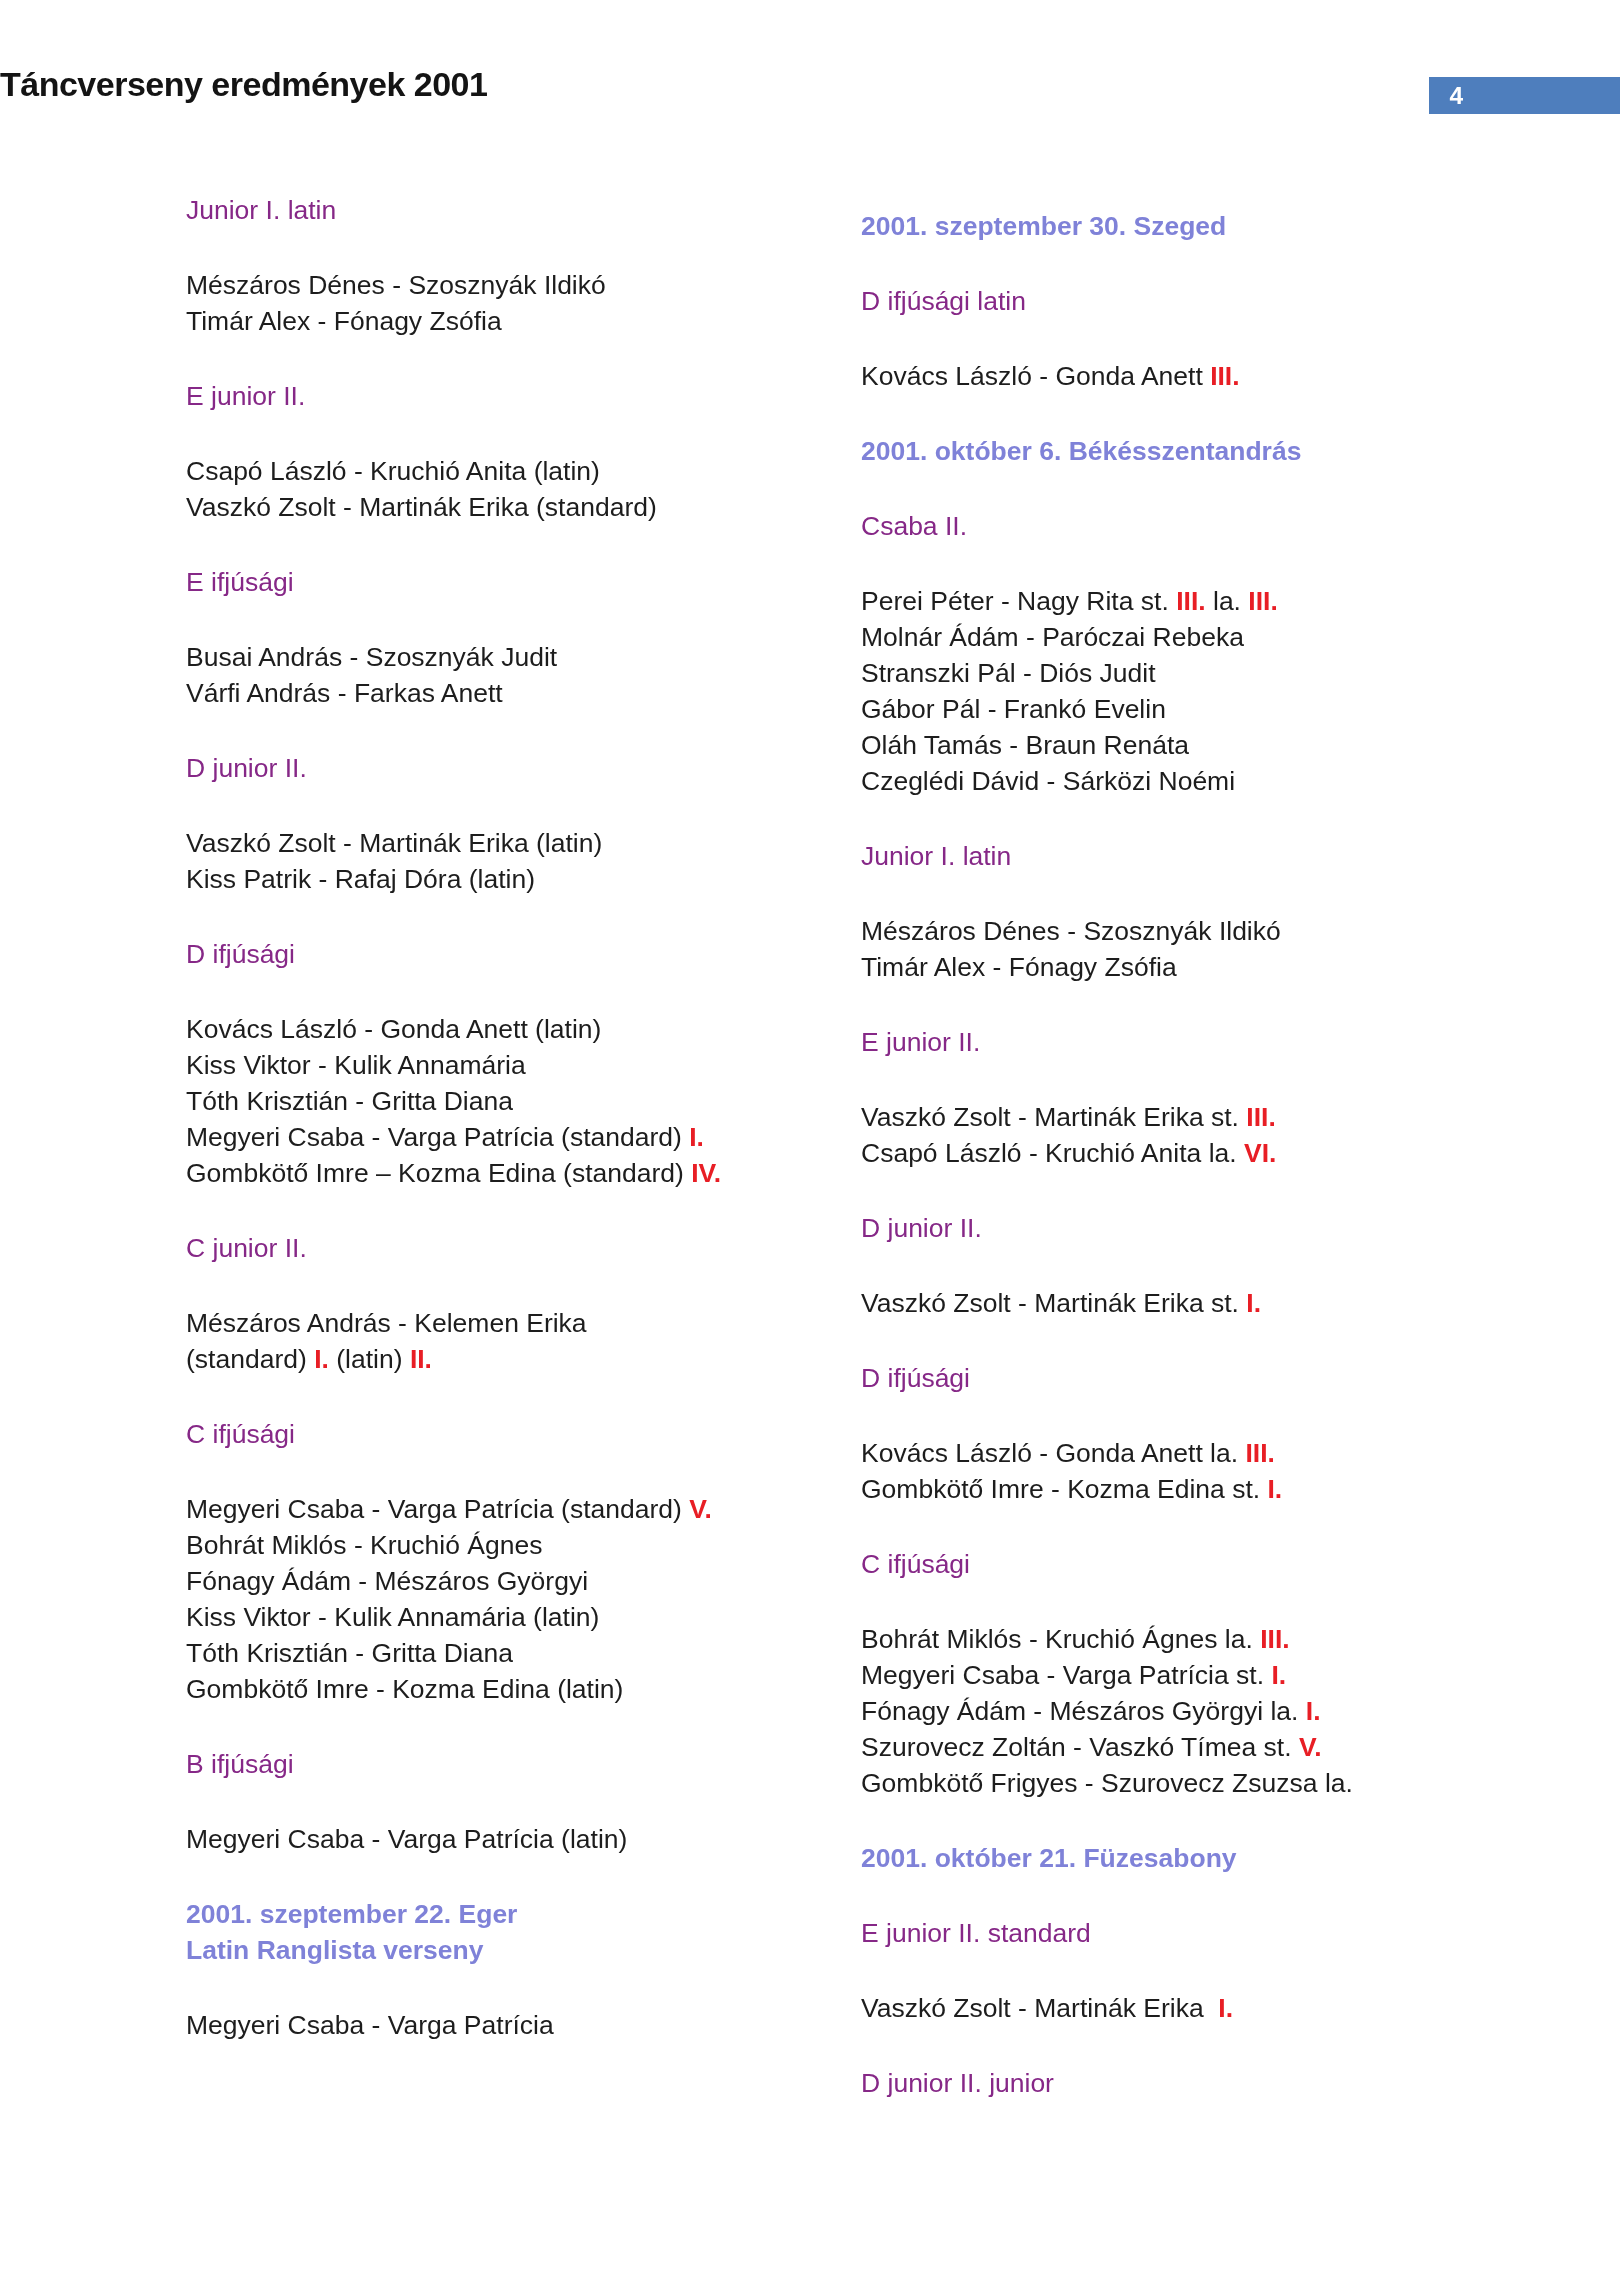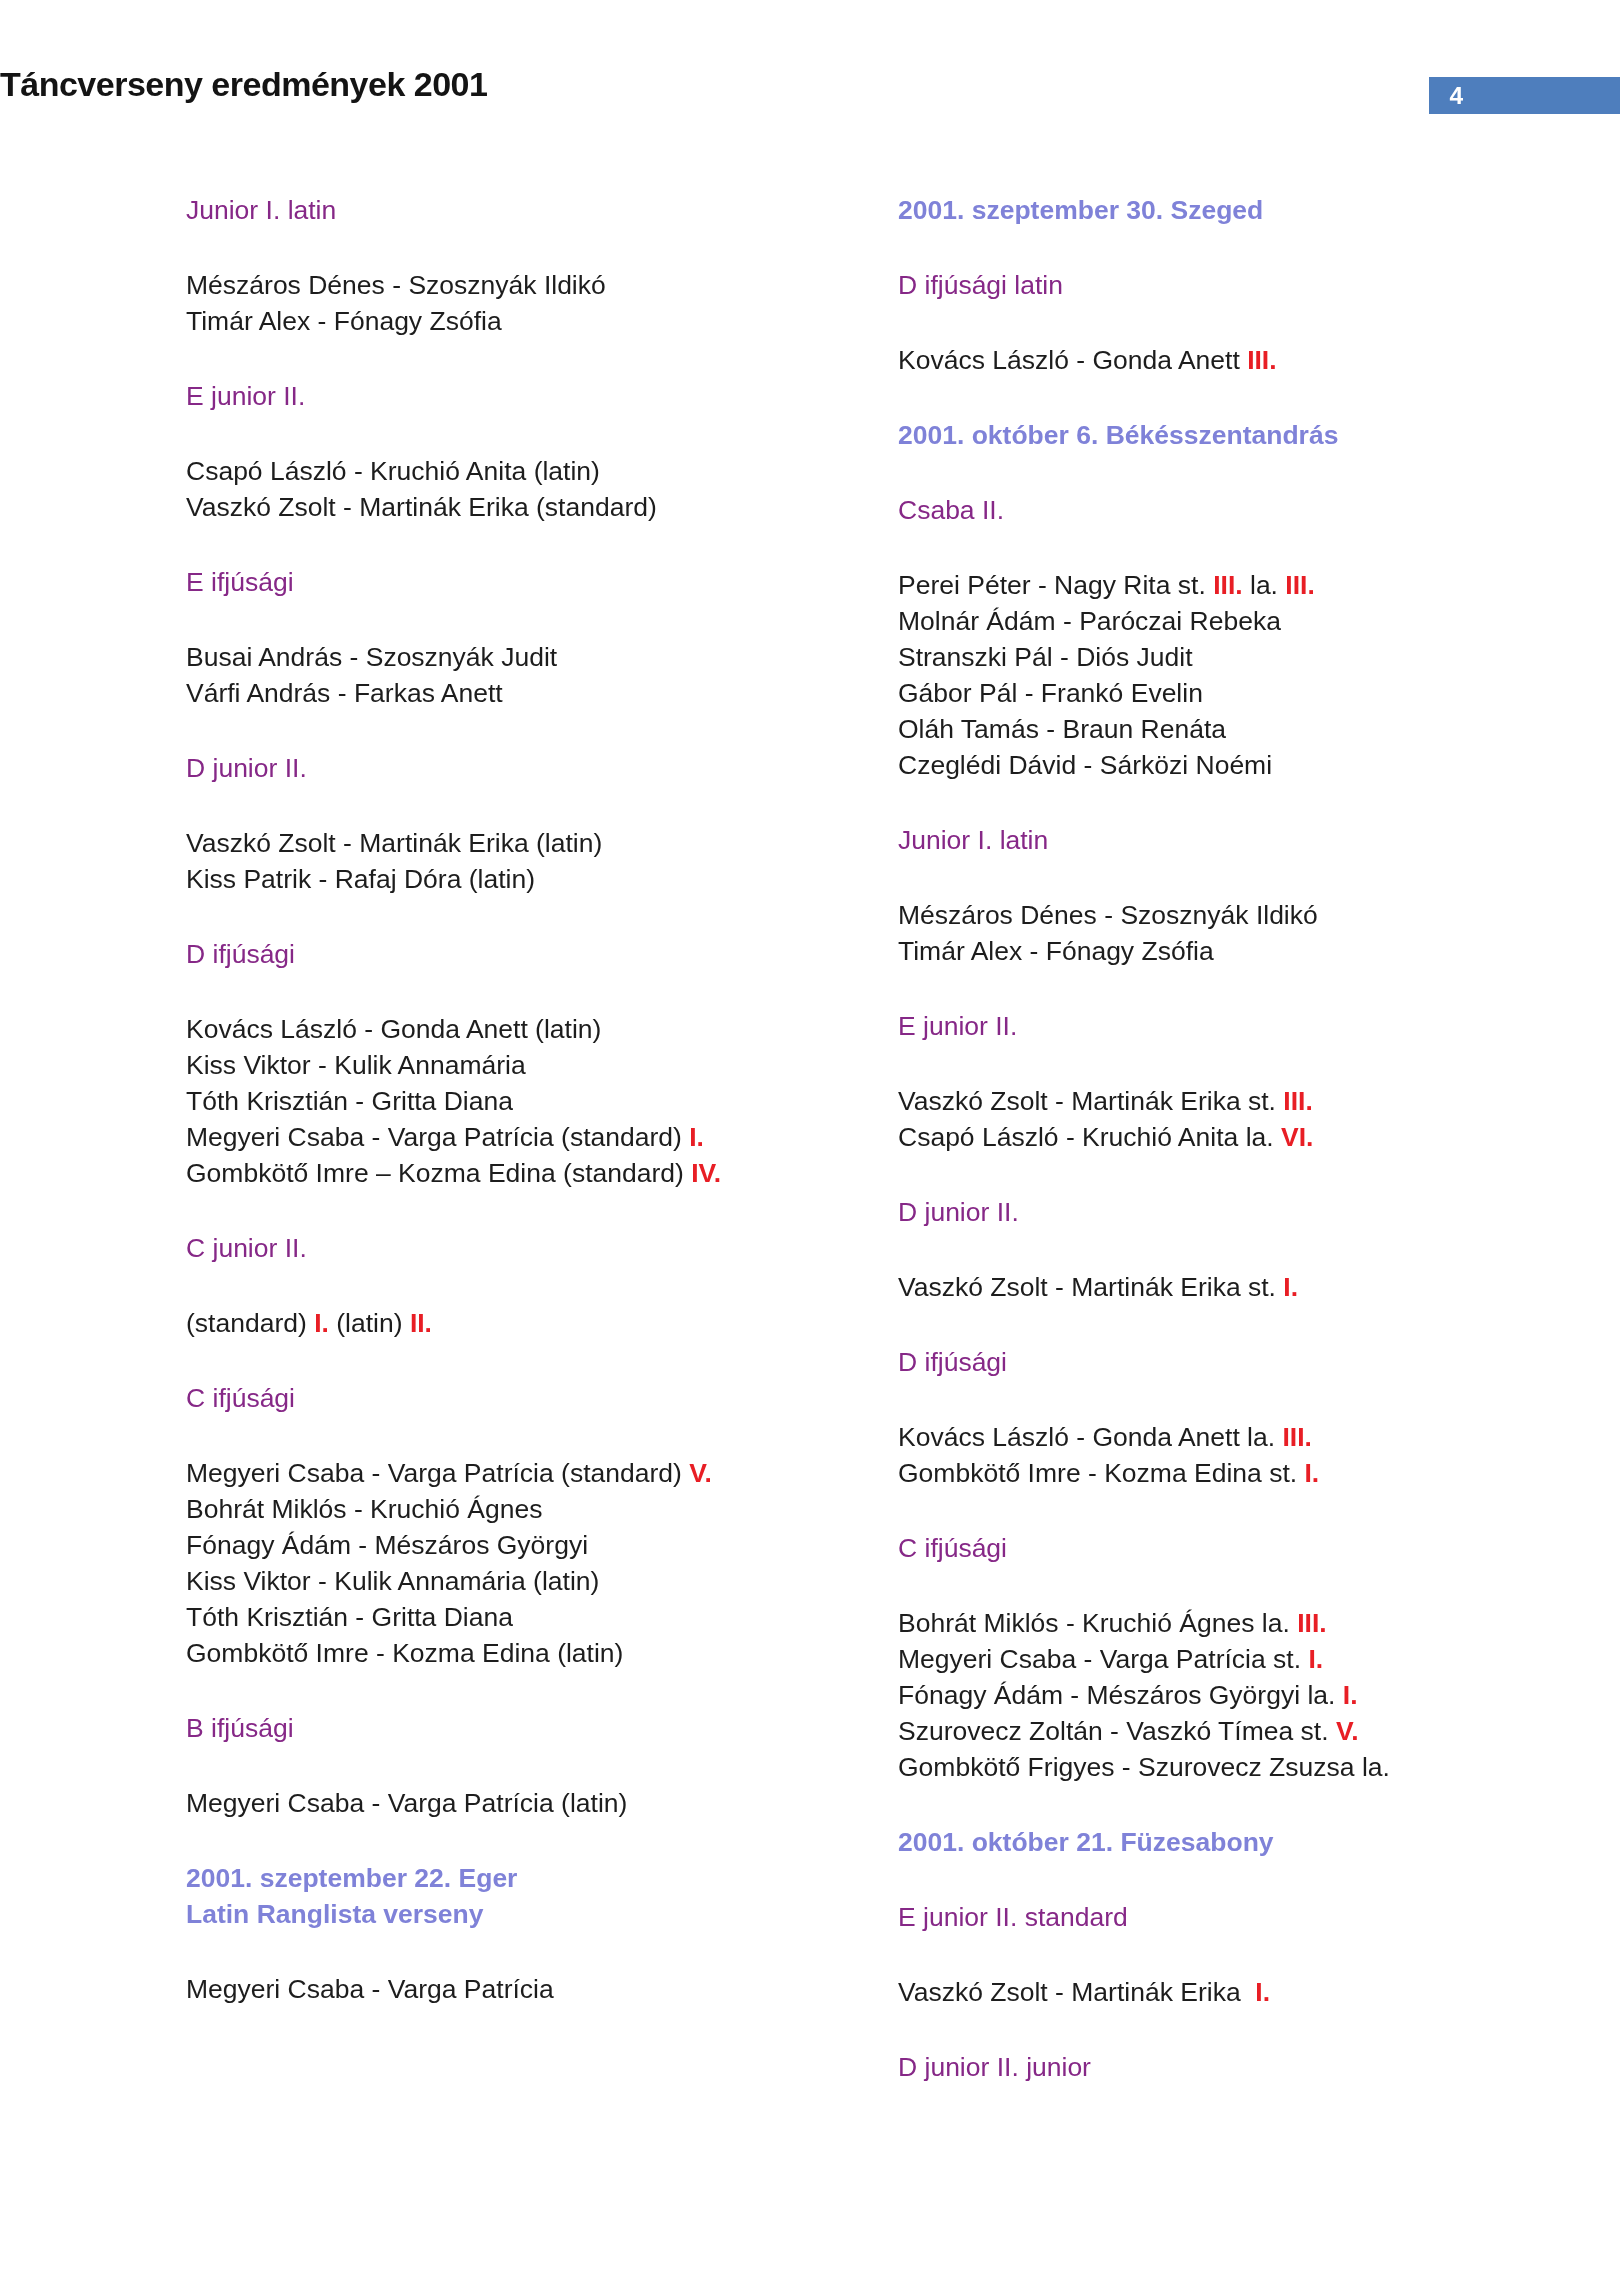--- a/index.html
+++ b/index.html
@@ -24,21 +24,21 @@
   .pagenum{
     display:inline-block;
     color:#ffffff;font-size:24.5px;font-weight:bold;
     padding-left:20.6px;line-height:37px;
   }
   .col{
     position:absolute;top:192px;
     font-size:26.5px;line-height:36px;
   }
   .col.left{left:186px;width:657px;}
-  .col.right{left:898px;width:706px;}
+  .col.right{left:861px;width:706px;margin-top:16px;}
   .block{margin:0 0 39px 0;}
   .block.gap2{margin-top:39px;}
   .heading{color:var(--heading-purple,#862887);}
   .date{color:var(--date-blue,#7f82d8);font-weight:bold;}
   .line{white-space:pre-wrap;}
   .red{color:var(--placement-red,#e81e25);font-weight:bold;}
 </style>
 </head>
 <body>
 
@@ -71,20 +71,21 @@
       <div class="block heading">D ifjúsági</div>
       <div class="block results">
         <div class="line"><span>Kovács László - Gonda Anett (latin)</span></div>
         <div class="line"><span>Kiss Viktor - Kulik Annamária</span></div>
         <div class="line"><span>Tóth Krisztián - Gritta Diana</span></div>
         <div class="line"><span>Megyeri Csaba - Varga Patrícia (standard) </span><span class="red">I.</span></div>
         <div class="line"><span>Gombkötő Imre – Kozma Edina (standard) </span><span class="red">IV.</span></div>
       </div>
       <div class="block heading">C junior II.</div>
       <div class="block results">
+        <div class="line"><span>Mészáros András - Kelemen Erika</span></div>
         <div class="line"><span>(standard) </span><span class="red">I.</span><span> (latin) </span><span class="red">II.</span></div>
       </div>
       <div class="block heading">C ifjúsági</div>
       <div class="block results">
         <div class="line"><span>Megyeri Csaba - Varga Patrícia (standard) </span><span class="red">V.</span></div>
         <div class="line"><span>Bohrát Miklós - Kruchió Ágnes</span></div>
         <div class="line"><span>Fónagy Ádám - Mészáros Györgyi</span></div>
         <div class="line"><span>Kiss Viktor - Kulik Annamária (latin)</span></div>
         <div class="line"><span>Tóth Krisztián - Gritta Diana</span></div>
         <div class="line"><span>Gombkötő Imre - Kozma Edina (latin)</span></div>

